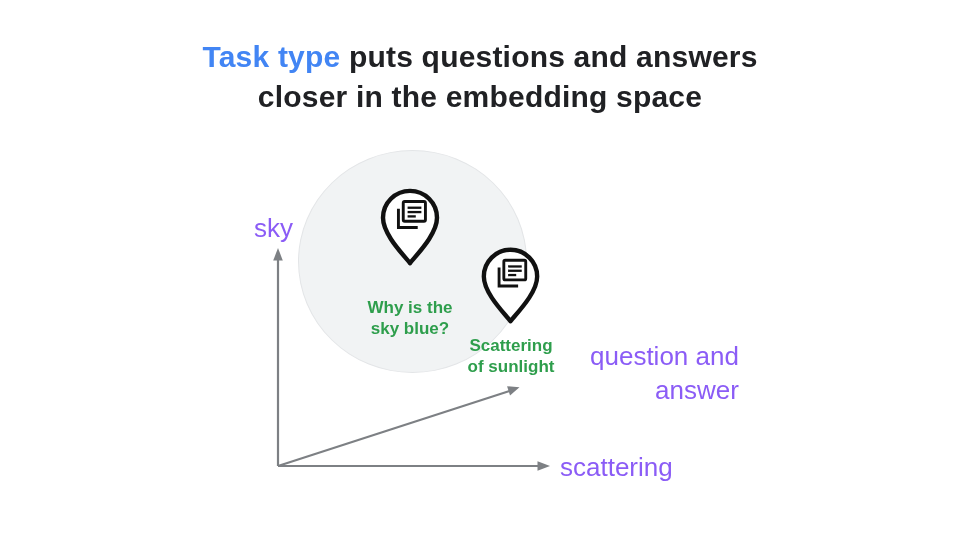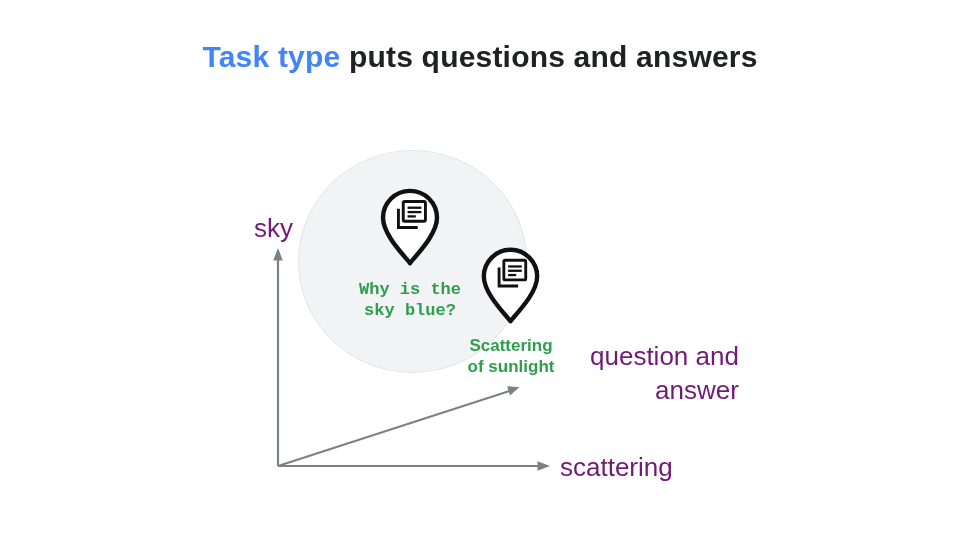--- a/index.html
+++ b/index.html
@@ -24,49 +24,50 @@
   .cluster-circle{
     left:298px;top:150px;width:229px;height:223px;
     background:#F1F3F4;
     border:1px solid #E3E5E7;
     border-radius:50%;
     box-sizing:border-box;
   }
 
   
   .axis-label{
-    color:#701a75;
+    color:#8b5cf6;
     font-size:26px;line-height:34px;
     white-space:pre-line;
   }
   .y-label{left:254px;top:211px;}
   .x-label{left:560px;top:450px;}
   .d-label{left:590px;top:339px;text-align:right;}
 
   
   .pin-caption{
     color:#2E9E4C;
     font-size:17px;font-weight:bold;line-height:21px;
     text-align:center;white-space:pre-line;
     width:160px;
   }
-  .caption-q{left:330px;top:279px;font-family:Liberation Mono, monospace;}
+  .caption-q{left:330px;top:297px;}
   .caption-a{left:431px;top:335px;}
 
   .pin{display:block;}
   .pin-q{left:377px;top:187px;}
   .pin-a{left:478px;top:246px;}
 
   svg{display:block;}
 </style>
 </head>
 <body>
 
 <div class="abs title">
   <div><span class="hl">Task type</span><span> puts questions and answers</span></div>
+  <div>closer in the embedding space</div>
 </div>
 
 <div class="abs cluster-circle"></div>
 
 <svg class="abs" width="960" height="540" viewBox="0 0 960 540" style="left:0;top:0;pointer-events:none;">
   <g stroke="#7D8084" stroke-width="2.2" fill="#7D8084">
 
     <line x1="278" y1="466" x2="278" y2="260"></line>
     <polygon points="278,248 273.2,260.5 282.8,260.5" stroke="none"></polygon>
 

